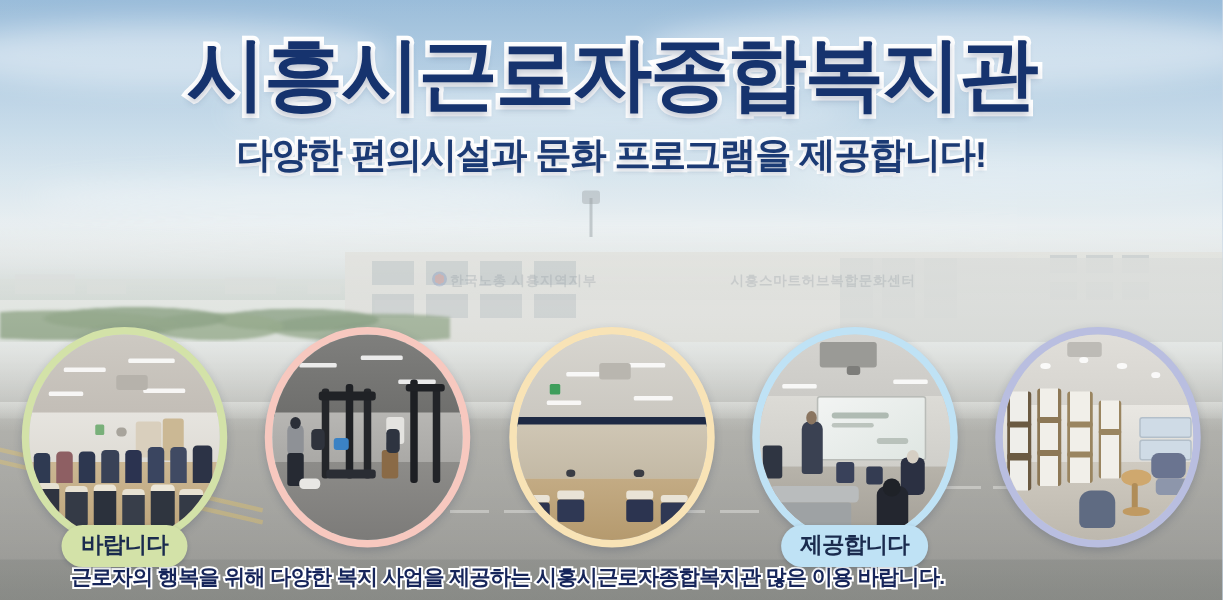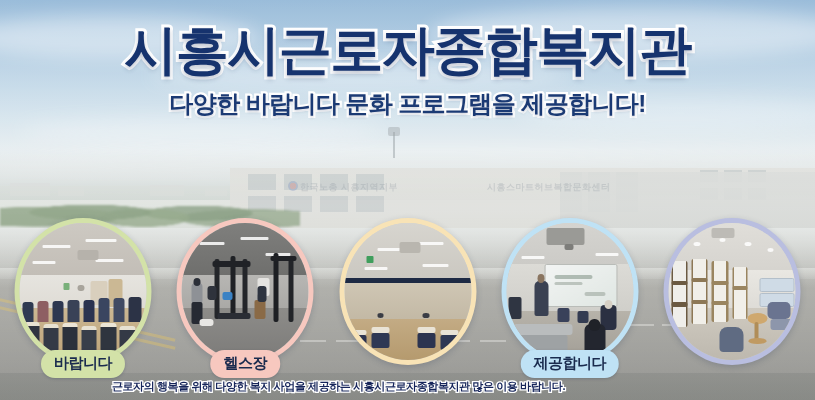--- a/index.html
+++ b/index.html
@@ -170,21 +170,21 @@
     z-index:3;
   }
 
   
   .footer-strip{
     position:absolute;left:0;bottom:0;width:815px;height:27px;
     background:linear-gradient(180deg,rgba(120,124,120,.30),rgba(120,124,120,.42));
   }
   .footer-text{
     position:absolute;left:0;bottom:6px;width:677px;text-align:center;
-    font-size:11px;font-weight:900;letter-spacing:-.4px;
+    font-size:14px;font-weight:900;letter-spacing:-.4px;
     color:#16255a;
     -webkit-text-stroke:2.6px #ffffff;
     paint-order:stroke fill;
   }
 
   
   .rm{position:absolute;}
   
   .ceil{left:0;top:0;width:100%;height:40%;}
   .wall{left:0;top:38%;width:100%;height:26%;}
@@ -262,21 +262,21 @@
   <div class="bg-layer bg-ground-haze"></div>
   <div class="yline yl1"></div>
   <div class="yline yl2"></div>
 
   <div class="bg-layer bg-wash"></div>
 
   <div class="headline-wrap">
     <h1 class="title">시흥시근로자종합복지관</h1>
 
 
-    <p class="subtitle subtitle-2">다양한 바랍니다 문화 프로그램을 제공합니다!</p>
+    <p class="subtitle subtitle-2">다양한 편의시설과 문화 프로그램을 제공합니다!</p>
   </div>
 
   <div class="cards">
 
     <div class="card">
       <div class="oval" style="--ring:#d3e2a8;">
         <div class="photo">
           <div class="rm ceil" style="background:linear-gradient(180deg,#cdc9c2,#c2bdb6);"></div>
           <div class="light" style="left:18%;top:16%;width:22%;height:3px;"></div>
           <div class="light" style="left:52%;top:12%;width:24%;height:3px;"></div>
@@ -330,21 +330,20 @@
           <div class="obj" style="left:57%;top:56%;width:9%;height:14%;background:#8a6a46;border-radius:2px;"></div>
           <div class="obj" style="left:60%;top:46%;width:7%;height:12%;background:#2e3440;border-radius:3px;"></div>
           <div class="obj" style="left:8%;top:44%;width:8%;height:15%;background:#8e9196;border-radius:4px;"></div>
           <div class="obj" style="left:8%;top:58%;width:8%;height:16%;background:#262a33;border-radius:2px;"></div>
           <div class="obj" style="left:9%;top:40%;width:6%;height:6%;background:#2b2f38;border-radius:50%;"></div>
           <div class="obj" style="left:20%;top:46%;width:7%;height:10%;background:#2f333c;border-radius:3px;"></div>
           <div class="obj" style="left:14%;top:70%;width:11%;height:5%;background:#e8e7e4;border-radius:3px;"></div>
           <div class="obj" style="left:28%;top:66%;width:26%;height:4%;background:#2a2d34;"></div>
         </div>
       </div>
-      <div class="pill" style="--ring:#f7c8bf;">헬스장</div>
     </div>
 
     <div class="card">
       <div class="oval" style="--ring:#f8e3b6;">
         <div class="photo">
           <div class="rm ceil" style="background:linear-gradient(180deg,#d7d5cf,#cbc8c1);"></div>
           <div class="light" style="left:26%;top:18%;width:20%;height:3px;"></div>
           <div class="light" style="left:56%;top:14%;width:22%;height:3px;"></div>
           <div class="light" style="left:16%;top:32%;width:18%;height:3px;"></div>
           <div class="light" style="left:62%;top:30%;width:20%;height:3px;"></div>

